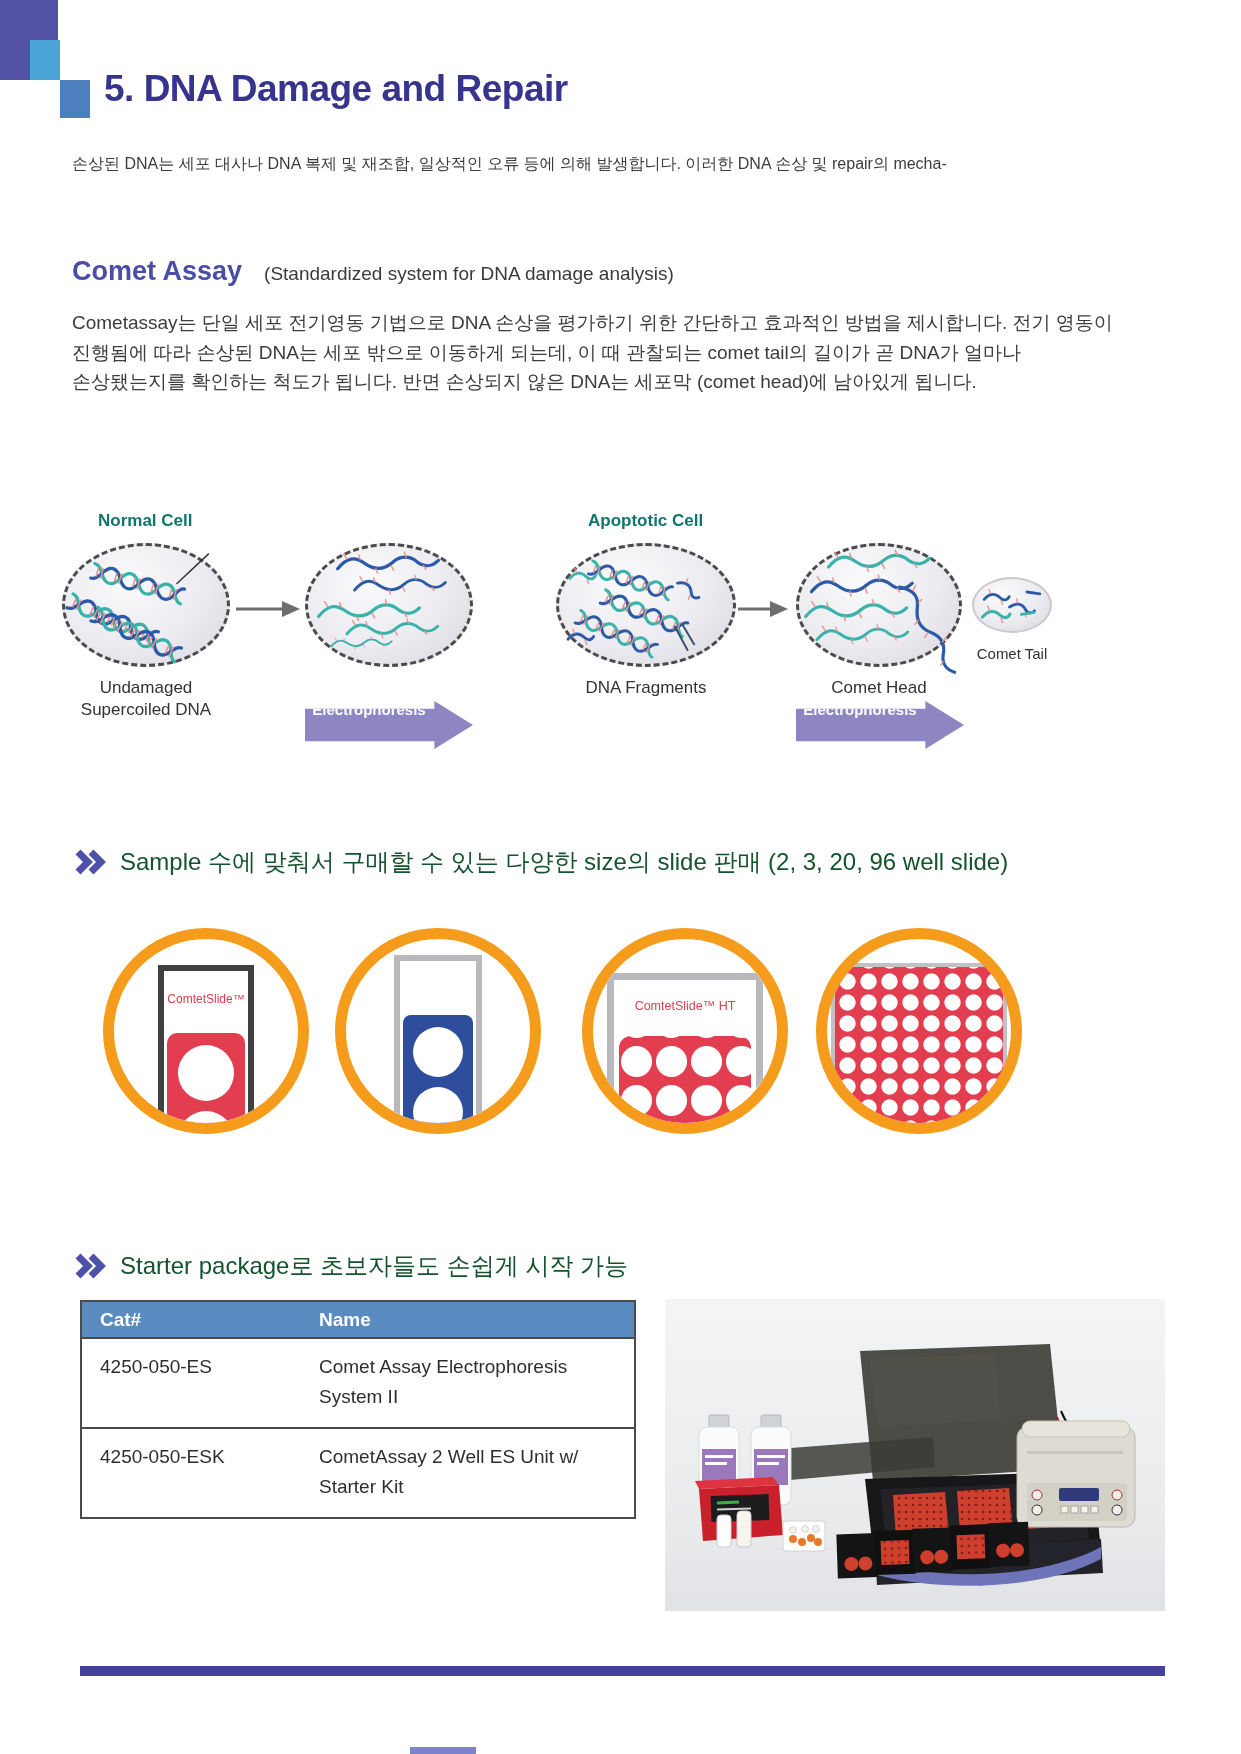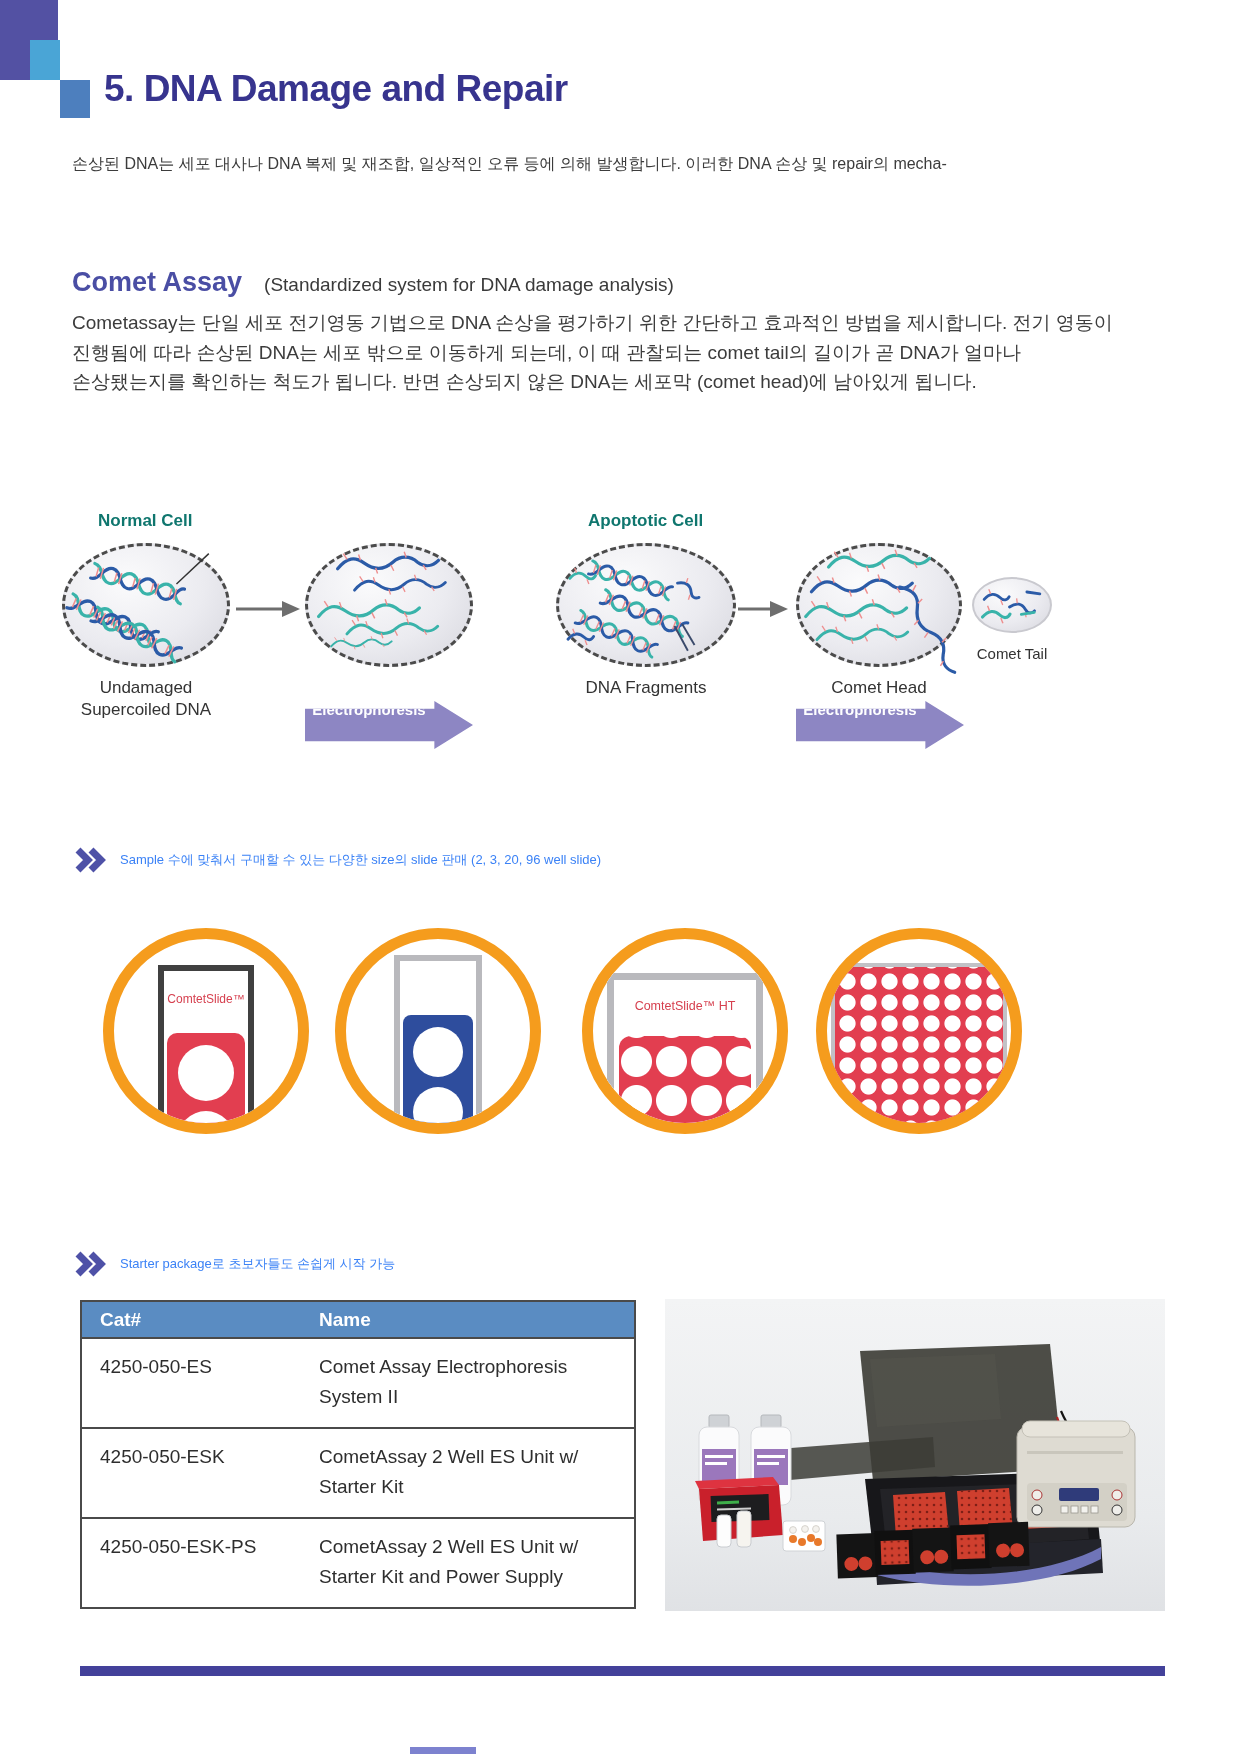--- a/index.html
+++ b/index.html
@@ -9,21 +9,21 @@
   
   .sq1 { position:absolute; left:0; top:0; width:58px; height:80px; background:#5351a3; }
   .sq2 { position:absolute; left:30px; top:40px; width:30px; height:40px; background:#4aa5d6; }
   .sq3 { position:absolute; left:60px; top:80px; width:30px; height:38px; background:#4d7fbe; }
 
   .page-title { position:absolute; left:104px; top:68px; font-size:37px; font-weight:bold; color:#37348e; letter-spacing:-0.5px; }
 
   .intro { position:absolute; left:72px; top:148px; font-size:16px; color:#3c3c3c; line-height:31px; }
   .line { white-space:nowrap; }
 
-  .section-head { position:absolute; left:72px; top:267px; display:flex; align-items:baseline; gap:22px; }
+  .section-head { position:absolute; left:72px; top:256px; display:flex; align-items:baseline; gap:22px; }
   .section-title { font-size:27px; font-weight:bold; color:#4a4ea4; }
   .section-sub { font-size:19px; color:#3a3a3a; }
 
   .para { position:absolute; left:72px; top:308px; font-size:19px; color:#3c3c3c; line-height:29.5px; }
 
   
   .diagram { position:absolute; left:0; top:505px; width:1241px; height:260px; }
   .cell-label { position:absolute; top:6px; font-size:17px; font-weight:bold; color:#0f766e; }
   .cell { position:absolute; top:38px; height:124px; border:3px dashed #4b4b4b; border-radius:50%;
           background:radial-gradient(ellipse at 38% 30%, #fbfbfc 0%, #ebebf0 55%, #d6d6dd 100%); }
@@ -31,21 +31,21 @@
   .gray-arrow { position:absolute; top:94px; }
   .caption { position:absolute; top:172px; font-size:17px; color:#333; text-align:center; line-height:22px; }
   .el-arrow { position:absolute; top:196px; width:168px; height:48px; background:#8d86c3;
               clip-path:polygon(0 16%, 77% 16%, 77% 0, 100% 50%, 77% 100%, 77% 84%, 0 84%);
               display:flex; justify-content:center; padding-right:40px;
               color:#fff; font-size:15px; font-weight:bold; }
 
   
   .bullet-row { position:absolute; left:72px; display:flex; align-items:center; gap:12px; }
   .bullet-row .chev { flex:0 0 auto; }
-  .bullet-text { font-size:13px; color:#3b82f6; white-space:nowrap; }
+  .bullet-text { font-size:24px; color:#14532d; white-space:nowrap; }
 
   
   .circle { position:absolute; top:928px; width:206px; height:206px; border:11px solid #f59c1d; border-radius:50%; background:#fff; }
   .circle-inner { position:absolute; inset:0; border-radius:50%; overflow:hidden; }
   .slide { position:absolute; background:#fff; }
   .slide-top { position:relative; text-align:center; }
   .slide-brand { color:#d6404f; font-size:12px; white-space:nowrap; }
   .well { position:absolute; left:50%; transform:translateX(-50%); background:#fff; border-radius:50%; }
 
   .slide2w { left:44px; top:26px; width:96px; height:210px; border:6px solid #404040; }
@@ -294,24 +294,20 @@
     </thead>
     <tbody>
       <tr>
         <td>4250-050-ES</td>
         <td>Comet Assay Electrophoresis System II</td>
       </tr>
       <tr>
         <td>4250-050-ESK</td>
         <td>CometAssay 2 Well ES Unit w/ Starter Kit</td>
       </tr>
-      <tr>
-        <td>4250-050-ESK-PS</td>
-        <td>CometAssay 2 Well ES Unit w/ Starter Kit and Power Supply</td>
-      </tr>
     </tbody>
   </table>
 
   <svg class="photo" viewBox="0 0 500 312">
     <defs>
       <linearGradient id="pbg" x1="0" y1="0" x2="0" y2="1">
         <stop offset="0" stop-color="#f3f4f5"></stop>
           <stop offset="0.7" stop-color="#e9ebed"></stop>
           <stop offset="1" stop-color="#e0e2e5"></stop>
       </linearGradient>

